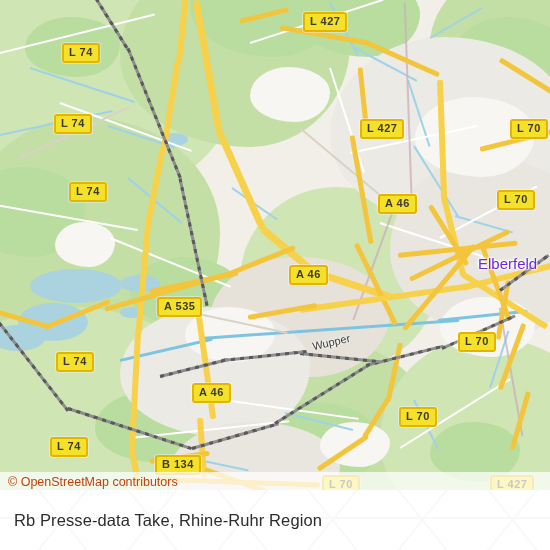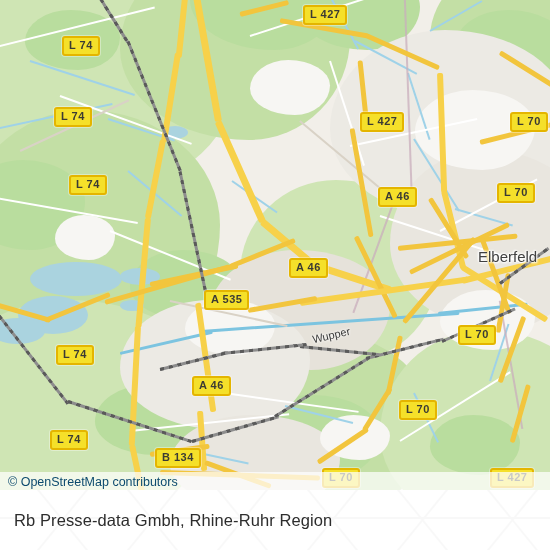--- a/index.html
+++ b/index.html
@@ -10,21 +10,21 @@
     background:#ffffff;
   }
   #app{position:relative;width:550px;height:550px;overflow:hidden;}
 
   
   #map{
     position:absolute;left:0;top:0;width:550px;height:490px;
     overflow:hidden;
     background:#f2efe9;
   }
-  .layer{position:absolute;left:0;top:0;width:550px;height:490px;}
+  .layer{position:absolute;left:0;top:7px;width:550px;height:490px;}
 
   
   .blob{position:absolute;border-radius:48% 52% 44% 56%/52% 46% 54% 48%;}
   .green  {background:#cfe5b4;}
   .green2 {background:#c3dfa5;}
   .forest {background:#b9dd9e;}
   .urban  {background:#eceae4;}
   .urban2 {background:#e9e6df;}
   .resid  {background:#e6e2da;}
   .white  {background:#f7f6f3;}
@@ -53,21 +53,21 @@
     font-weight:bold;
     letter-spacing:.5px;
     padding:1px 5px 2px 5px;
     line-height:13px;
     white-space:nowrap;
     font-family:"Liberation Sans","DejaVu Sans",sans-serif;
     box-shadow:0 0 0 1px rgba(255,255,255,.35);
   }
   .placelbl{
     position:absolute;
-    color:#404040;
+    color:#6d28d9;
     font-size:15px;
     white-space:nowrap;
     text-shadow:0 0 3px #fff,0 0 3px #fff,1px 1px 2px #fff,-1px -1px 2px #fff;
   }
   .riverlbl{
     position:absolute;
     color:#3a3a3a;
     font-size:11px;
     white-space:nowrap;
     text-shadow:0 0 3px #fff,0 0 3px #fff;
@@ -102,21 +102,21 @@
     border-top:11px solid #ffffff;
   }
 
   
   #attrib{
     position:absolute;left:0;top:472px;height:20px;width:550px;
     background:rgba(255,255,255,.72);
     display:flex;align-items:center;
   }
   #attrib .txt{
-    color:#0c4a6e;font-size:12.5px;padding-left:8px;
+    color:#c2410c;font-size:12.5px;padding-left:8px;
   }
 
   
   #bottom{
     position:absolute;left:0;top:490px;width:550px;height:60px;
     background:#ffffff;
     display:flex;align-items:center;justify-content:space-between;
     overflow:hidden;
   }
   #bottom .wm{
@@ -307,21 +307,21 @@
     <div class="layer" id="shield-layer">
         <div class="shield" style="left: 303px; top: 5px;">L 427</div>
         <div class="shield" style="left: 62px; top: 36px;">L 74</div>
         <div class="shield" style="left: 54px; top: 107px;">L 74</div>
         <div class="shield" style="left: 360px; top: 112px;">L 427</div>
         <div class="shield" style="left: 510px; top: 112px;">L 70</div>
         <div class="shield" style="left: 69px; top: 175px;">L 74</div>
         <div class="shield" style="left: 378px; top: 187px;">A 46</div>
         <div class="shield" style="left: 497px; top: 183px;">L 70</div>
         <div class="shield" style="left: 289px; top: 258px;">A 46</div>
-        <div class="shield" style="left: 157px; top: 290px; margin-left: 47px;">A 535</div>
+        <div class="shield" style="left: 157px; top: 290px;">A 535</div>
         <div class="shield" style="left: 458px; top: 325px;">L 70</div>
         <div class="shield" style="left: 56px; top: 345px;">L 74</div>
         <div class="shield" style="left: 192px; top: 376px;">A 46</div>
         <div class="shield" style="left: 399px; top: 400px;">L 70</div>
         <div class="shield" style="left: 50px; top: 430px;">L 74</div>
         <div class="shield" style="left: 155px; top: 448px;">B 134</div>
         <div class="shield" style="left: 322px; top: 468px;">L 70</div>
         <div class="shield" style="left: 490px; top: 468px;">L 427</div>
       </div>
 
@@ -342,15 +342,15 @@
           <path d="M480 -10 L545 70"></path>
         <path d="M95 -10 L30 70"></path>
           <path d="M185 -10 L120 70"></path>
           <path d="M275 -10 L210 70"></path>
         <path d="M365 -10 L300 70"></path>
           <path d="M455 -10 L390 70"></path>
           <path d="M545 -10 L480 70"></path>
         <path d="M-10 28 L560 28"></path>
       </g>
     </svg>
-    <span class="title">Rb Presse-data Gmbh, Rhine-Ruhr Region</span>
+    <span class="title">Rb Presse-data Take, Rhine-Ruhr Region</span>
   </div>
 </div>
 
 </body></html>

